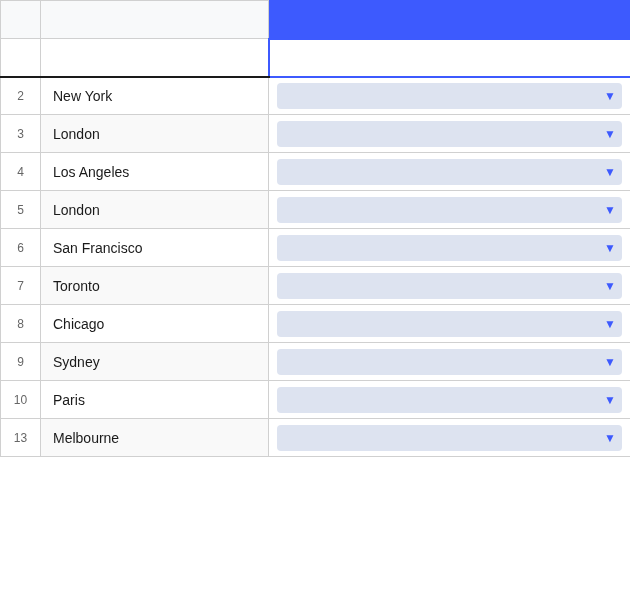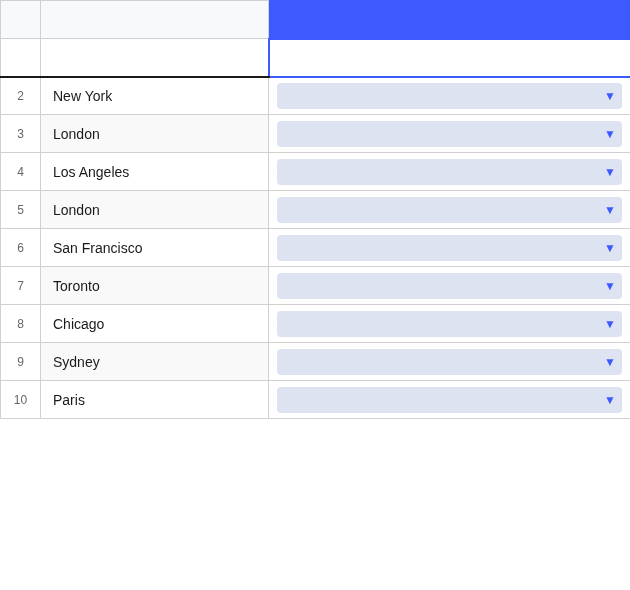--- a/index.html
+++ b/index.html
@@ -220,14 +220,23 @@
       </tr>
       <tr class="data-row">
         <td class="row-num-cell">10</td>
         <td class="city-cell">Paris</td>
         <td class="dropdown-cell">
           <div class="dropdown-widget">
             <span class="dropdown-arrow">▼</span>
           </div>
         </td>
       </tr>
+      <tr class="data-row">
+        <td class="row-num-cell">13</td>
+        <td class="city-cell">Melbourne</td>
+        <td class="dropdown-cell">
+          <div class="dropdown-widget">
+            <span class="dropdown-arrow">▼</span>
+          </div>
+        </td>
+      </tr>
     </tbody>
 </table>
 
 </body></html>

